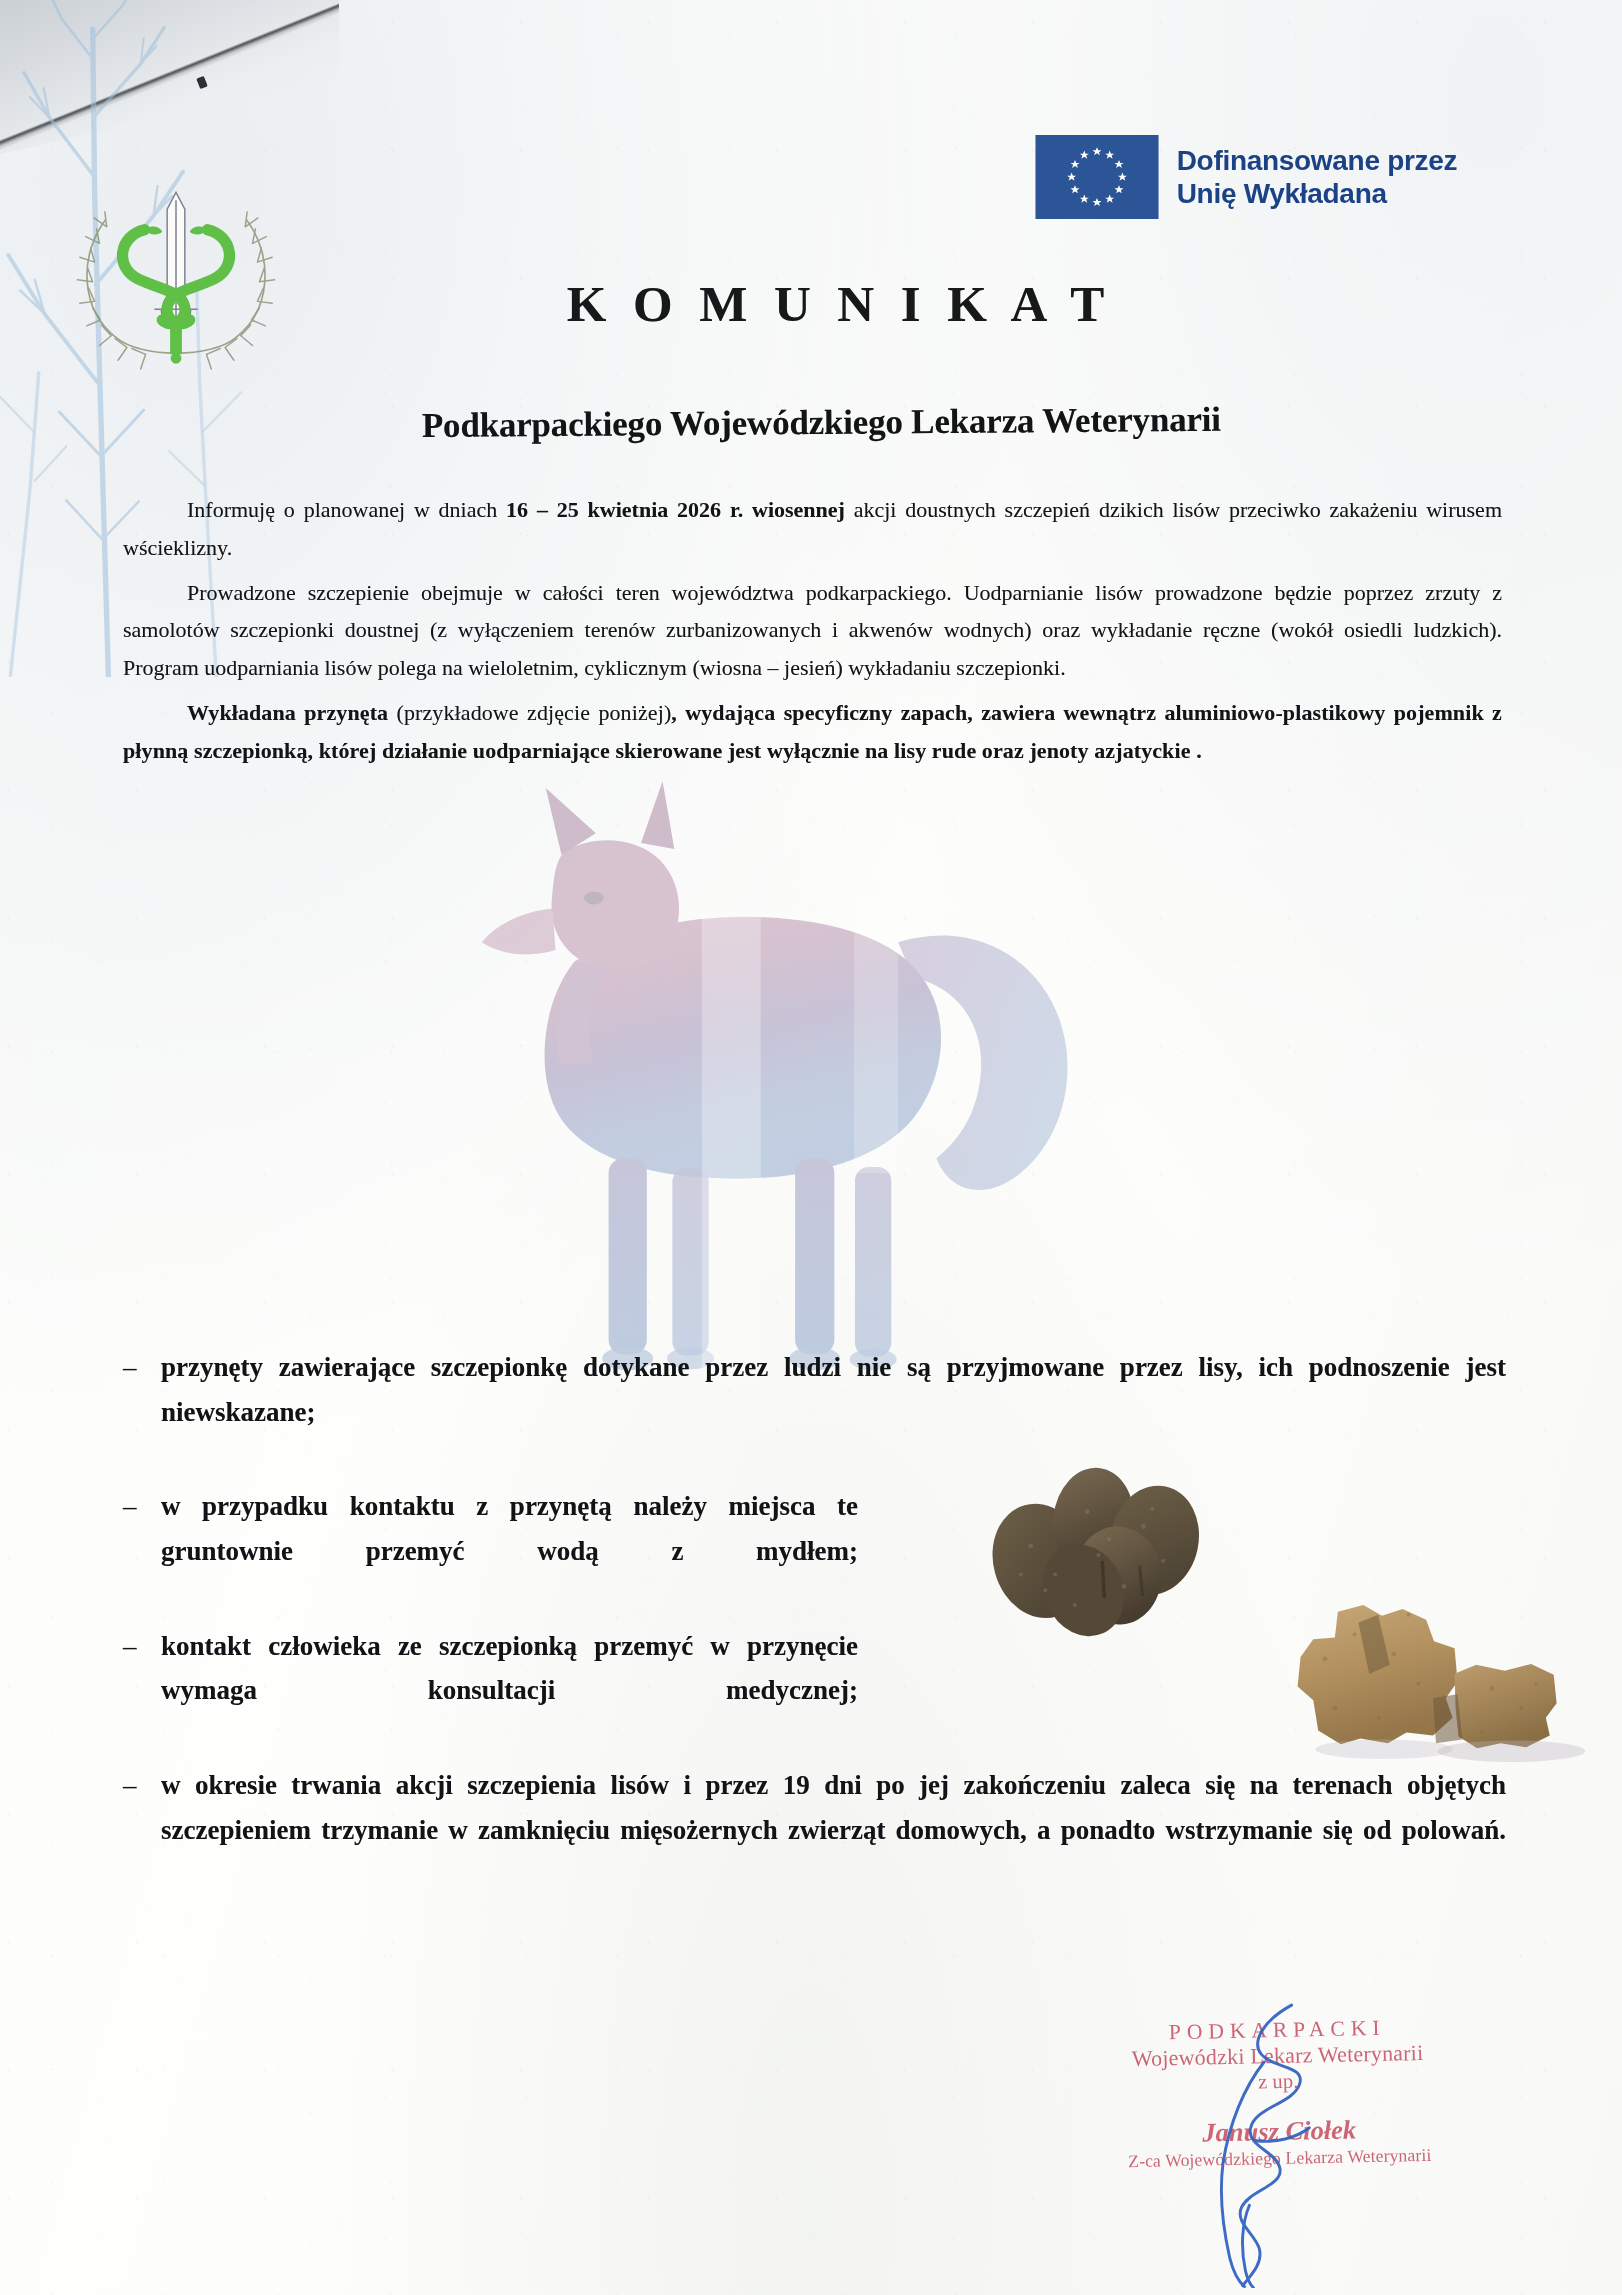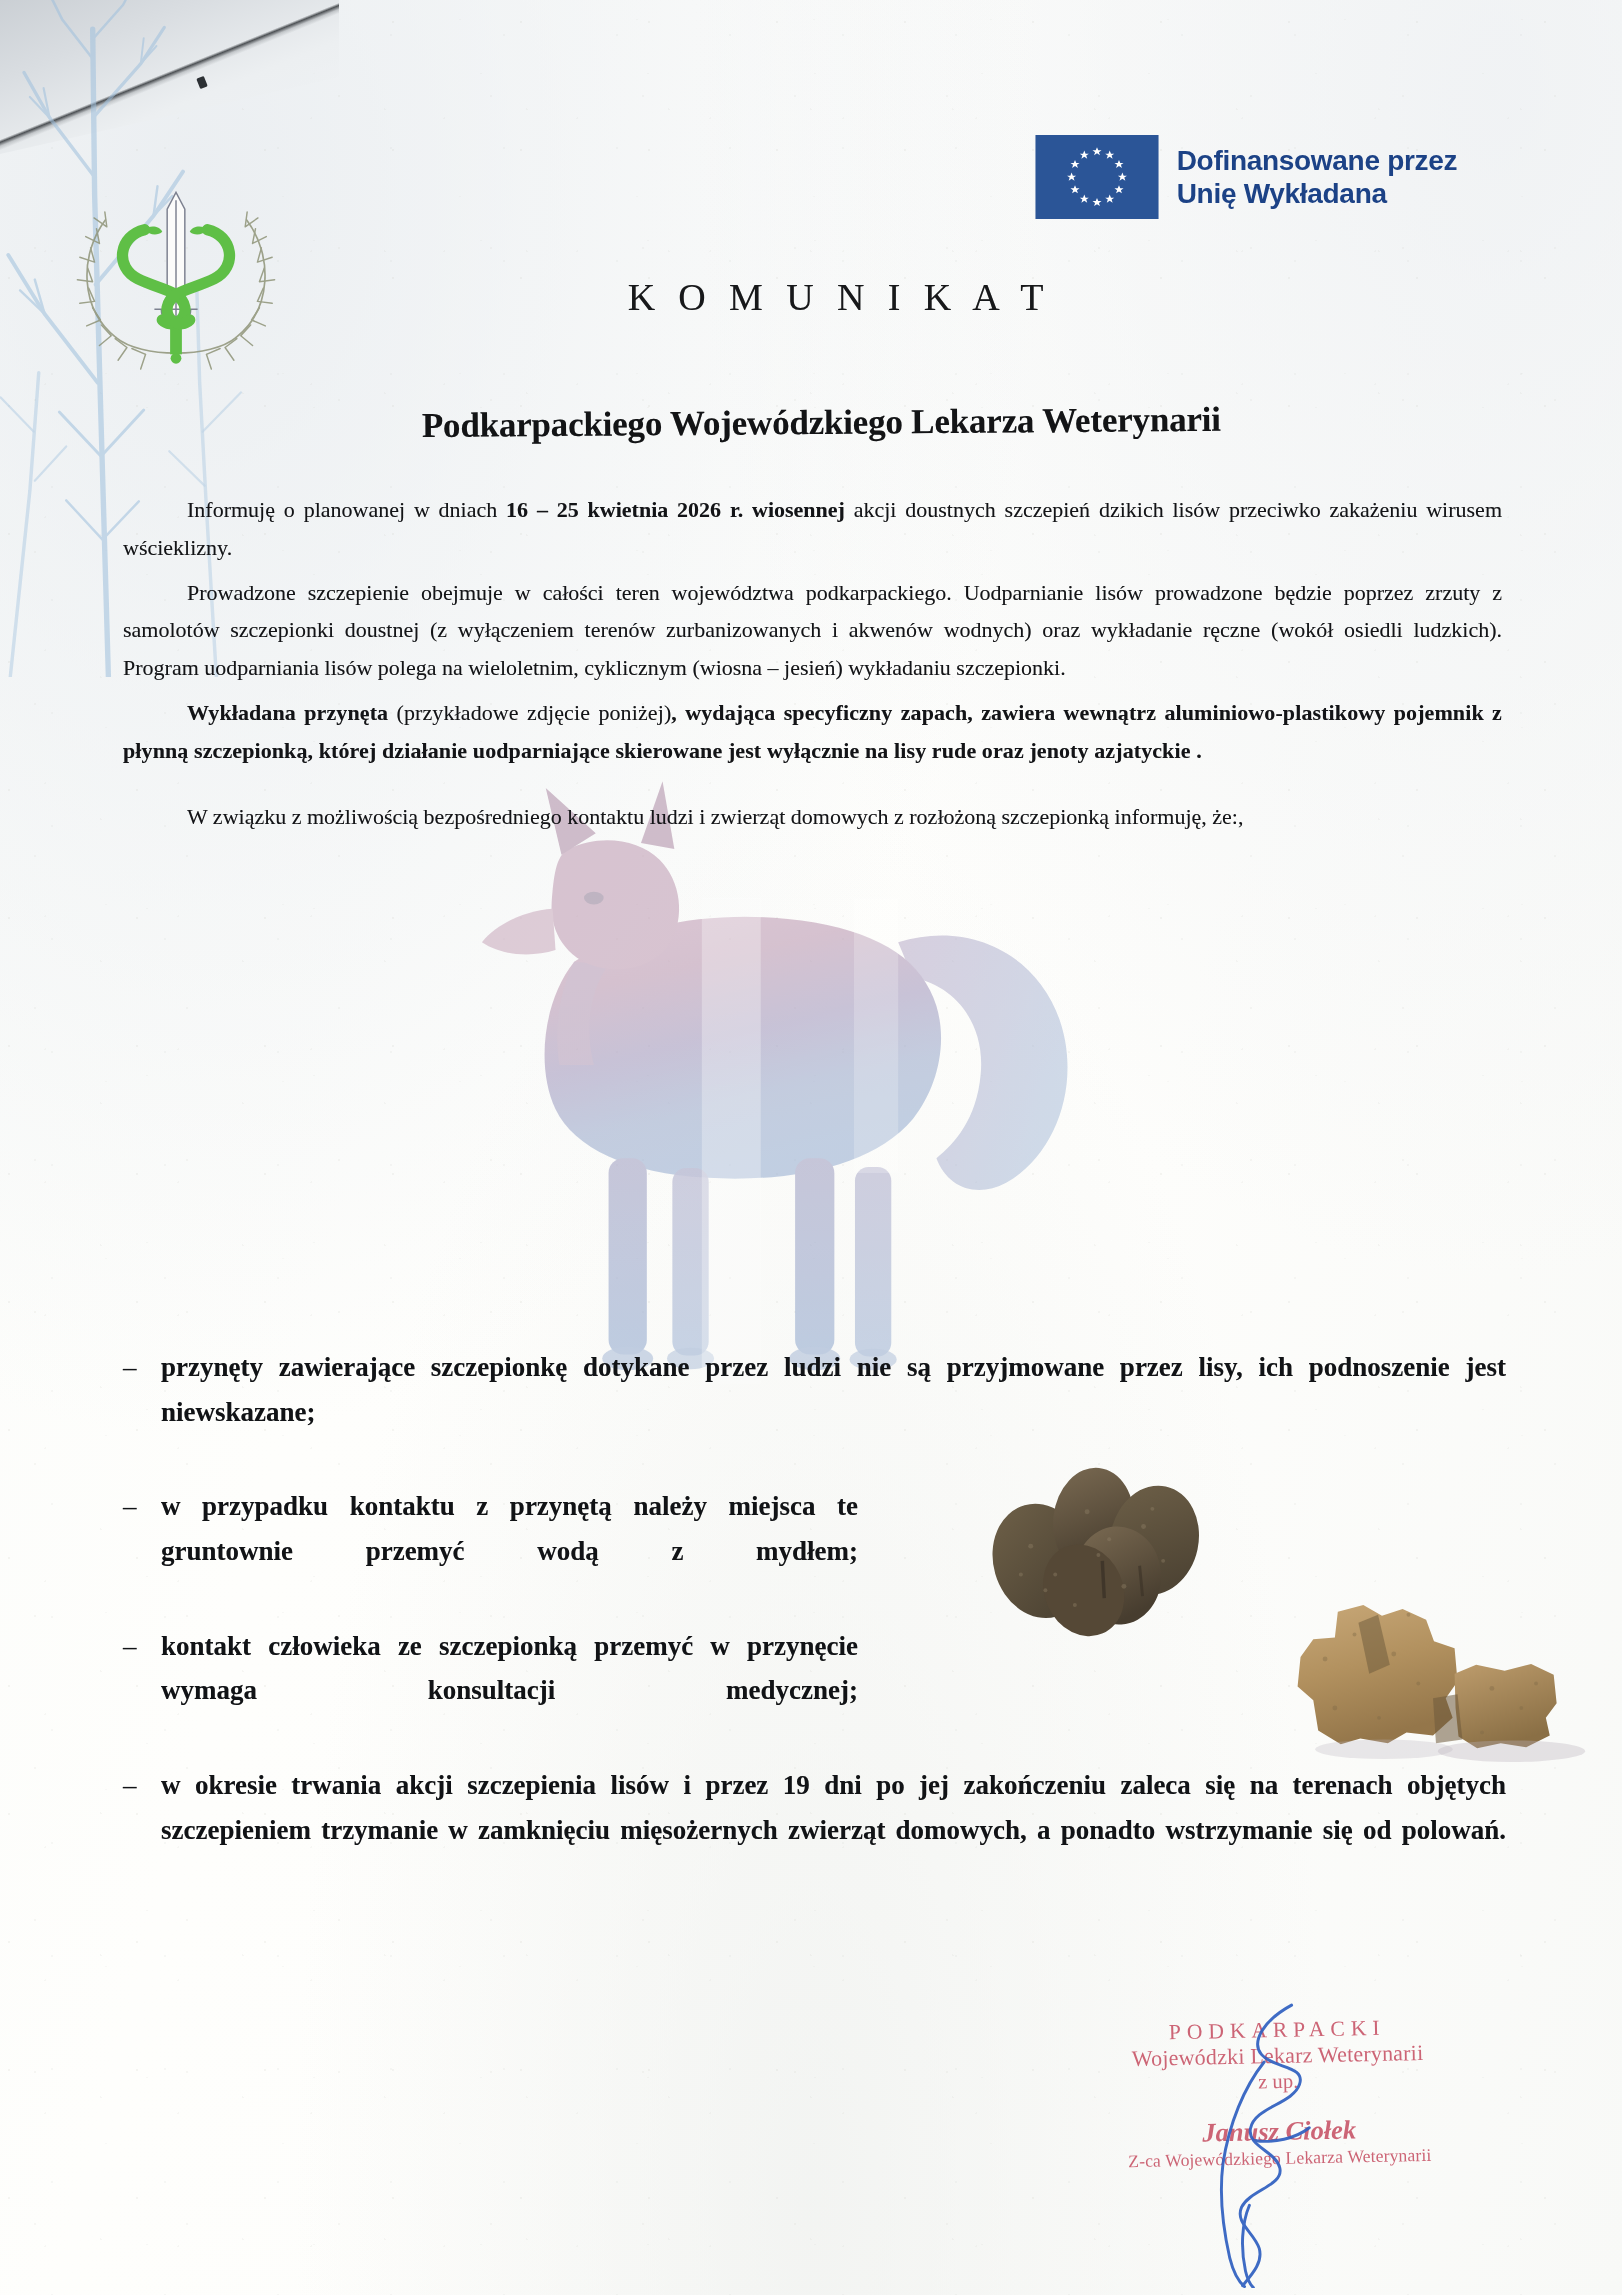--- a/index.html
+++ b/index.html
@@ -77,21 +77,21 @@
     font-family:"Liberation Sans", sans-serif;
     font-weight:bold; color:#1c4286; font-size:28px; line-height:1.18;
     letter-spacing:-0.3px; white-space:nowrap;
   }
 
   
   .komunikat{
     position:absolute; left:0; right:0; top:275px;
     text-align:center; padding-left:55px;
     font-family:"Liberation Serif", serif;
-    font-weight:normal; font-size:38px; letter-spacing:6.9px;
+    font-weight:bold; font-size:51px; letter-spacing:6.9px;
     color:#17181a;
     text-shadow:0 0 0.5px rgba(0,0,0,.35);
   }
   .subtitle{
     position:absolute; left:0; right:0; top:403px;
     text-align:center; padding-left:19.6px;
     font-family:"Liberation Serif", serif;
     font-weight:bold; font-size:35px; letter-spacing:-0.2px;
     color:#131416;
     transform:rotate(-.45deg);
@@ -321,21 +321,20 @@
   <div class="komunikat">K O M U N I K A T</div>
   <div class="subtitle">Podkarpackiego Wojewódzkiego Lekarza Weterynarii</div>
 
   <div class="body">
     <p class="indent"><span>Informuję o planowanej w dniach </span><span class="b">16 – 25 kwietnia 2026 r. wiosennej</span><span> akcji doustnych szczepień dzikich lisów przeciwko zakażeniu wirusem wścieklizny.</span></p>
 
     <p class="indent">Prowadzone szczepienie obejmuje w całości teren województwa podkarpackiego. Uodparnianie lisów prowadzone będzie poprzez zrzuty z samolotów szczepionki doustnej (z wyłączeniem terenów zurbanizowanych i akwenów wodnych) oraz wykładanie ręczne (wokół osiedli ludzkich). Program uodparniania lisów polega na wieloletnim, cyklicznym (wiosna – jesień) wykładaniu szczepionki.</p>
 
     <p class="indent para-bold"><span>Wykładana przynęta </span><span class="reg">(przykładowe zdjęcie poniżej)</span><span>, wydająca specyficzny zapach, zawiera wewnątrz aluminiowo-plastikowy pojemnik z płynną szczepionką, której działanie uodparniające skierowane jest wyłącznie na lisy rude oraz jenoty azjatyckie .</span></p>
 
-    <p class="indent" style="margin-top:28.5px">W związku z możliwością bezpośredniego kontaktu ludzi i zwierząt domowych z rozłożoną szczepionką informuję, że:,</p>
   </div>
 
   <div class="bullets">
     <div class="bullet wide">
       <span class="dash">–</span>
       <span class="txt">przynęty zawierające szczepionkę dotykane przez ludzi nie są przyjmowane przez lisy, ich podnoszenie jest niewskazane;</span>
     </div>
     <div class="bullet narrow">
       <span class="dash">–</span>
       <span class="txt">w przypadku kontaktu z przynętą należy miejsca te gruntownie przemyć wodą z mydłem;</span>

